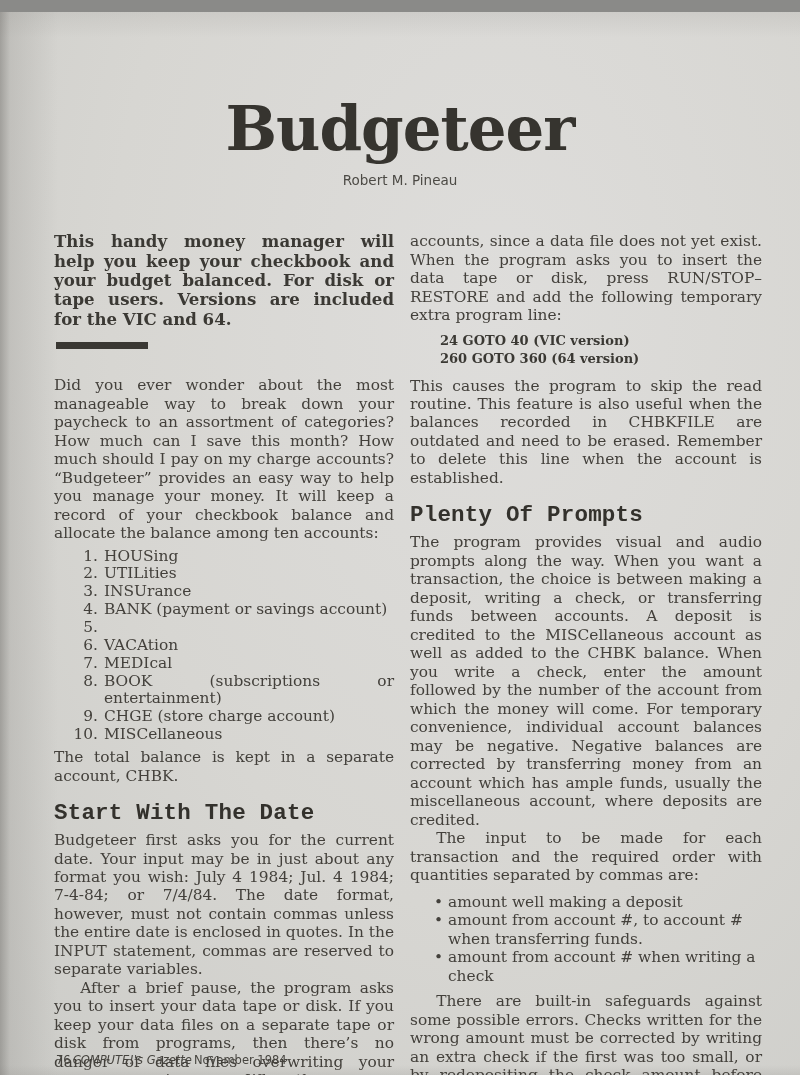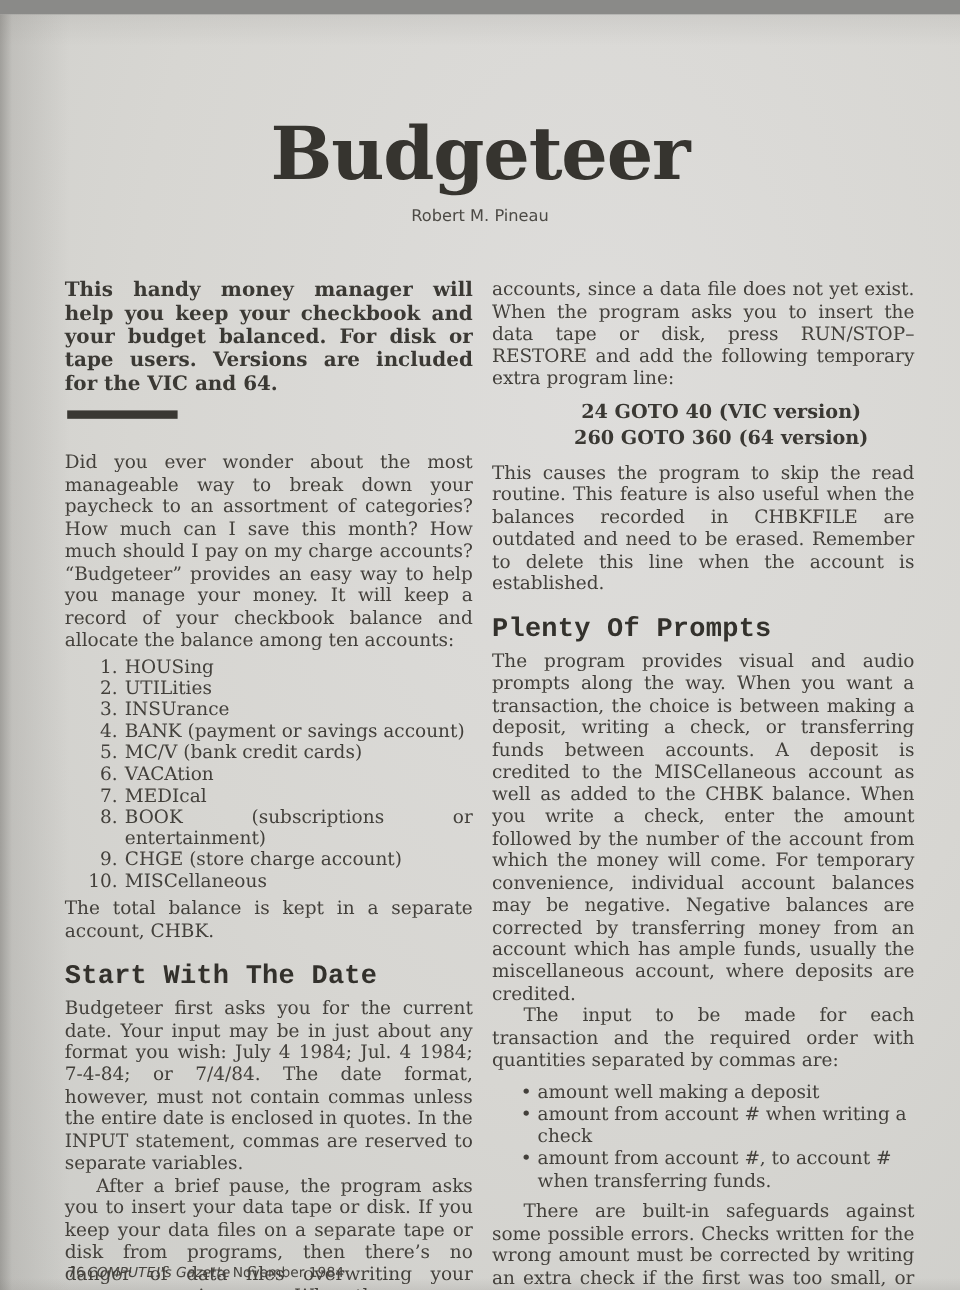--- a/index.html
+++ b/index.html
@@ -67,24 +67,24 @@
     font-family:Liberation Mono, monospace;
     font-weight:700;
     font-size:22.5px;
     letter-spacing:.2px;
     color:#33312c;
     text-align:left;
   }
   .codeblock{
     margin:7px 0 9px 30px;
     font-weight:700;
-    font-size:16px;
+    font-size:13px;
     line-height:1.38;
     color:#3a3833;
-    text-align:center;
+    text-align:left;
   }
   ul.bullets{
     list-style:none;
     margin:8px 0 7px 24px;
     padding:0;
     text-align:left;
   }
   ul.bullets li{
     position:relative;
     padding-left:14px;
@@ -135,21 +135,20 @@
         <div class="account-row">
             <span class="account-num">3.</span>
             <span class="account-label">INSUrance</span>
           </div>
         <div class="account-row">
             <span class="account-num">4.</span>
             <span class="account-label">BANK (payment or savings account)</span>
           </div>
         <div class="account-row">
             <span class="account-num">5.</span>
-            <span class="account-label">MC/V (bank credit cards)</span>
           </div>
         <div class="account-row">
             <span class="account-num">6.</span>
             <span class="account-label">VACAtion</span>
           </div>
         <div class="account-row">
             <span class="account-num">7.</span>
             <span class="account-label">MEDIcal</span>
           </div>
         <div class="account-row">
@@ -185,22 +184,22 @@
 
       <p>This causes the program to skip the read routine. This feature is also useful when the balances recorded in CHBKFILE are outdated and need to be erased. Remember to delete this line when the account is established.</p>
 
       <h2 class="section">Plenty Of Prompts</h2>
 
       <p>The program provides visual and audio prompts along the way. When you want a transaction, the choice is between making a deposit, writing a check, or transferring funds between accounts. A deposit is credited to the MISCellaneous account as well as added to the CHBK balance. When you write a check, enter the amount followed by the number of the account from which the money will come. For temporary convenience, individual account balances may be negative. Negative balances are corrected by transferring money from an account which has ample funds, usually the miscellaneous account, where deposits are credited.</p>
       <p class="indent">The input to be made for each transaction and the required order with quantities separated by commas are:</p>
 
       <ul class="bullets">
         <li>amount well making a deposit</li>
+        <li>amount from account #, to account # when transferring funds.</li>
         <li>amount from account # when writing a check</li>
-        <li>amount from account #, to account # when transferring funds.</li>
       </ul>
 
       <p class="indent">There are built-in safeguards against some possible errors. Checks written for the wrong amount must be corrected by writing an extra check if the first was too small, or by redepositing the check amount before writing a smaller check if the first was too large. If errors cannot be readily corrected by depositing extra money, writing extra checks, or transferring between accounts, you should stop the program, type the extra GOTO line (as mentioned before), and start again with zero balances.</p>
     </div>
 
   </div>
 
   <div class="footer">
     <span>76</span>
     <span class="mag">COMPUTE!'s Gazette</span>

